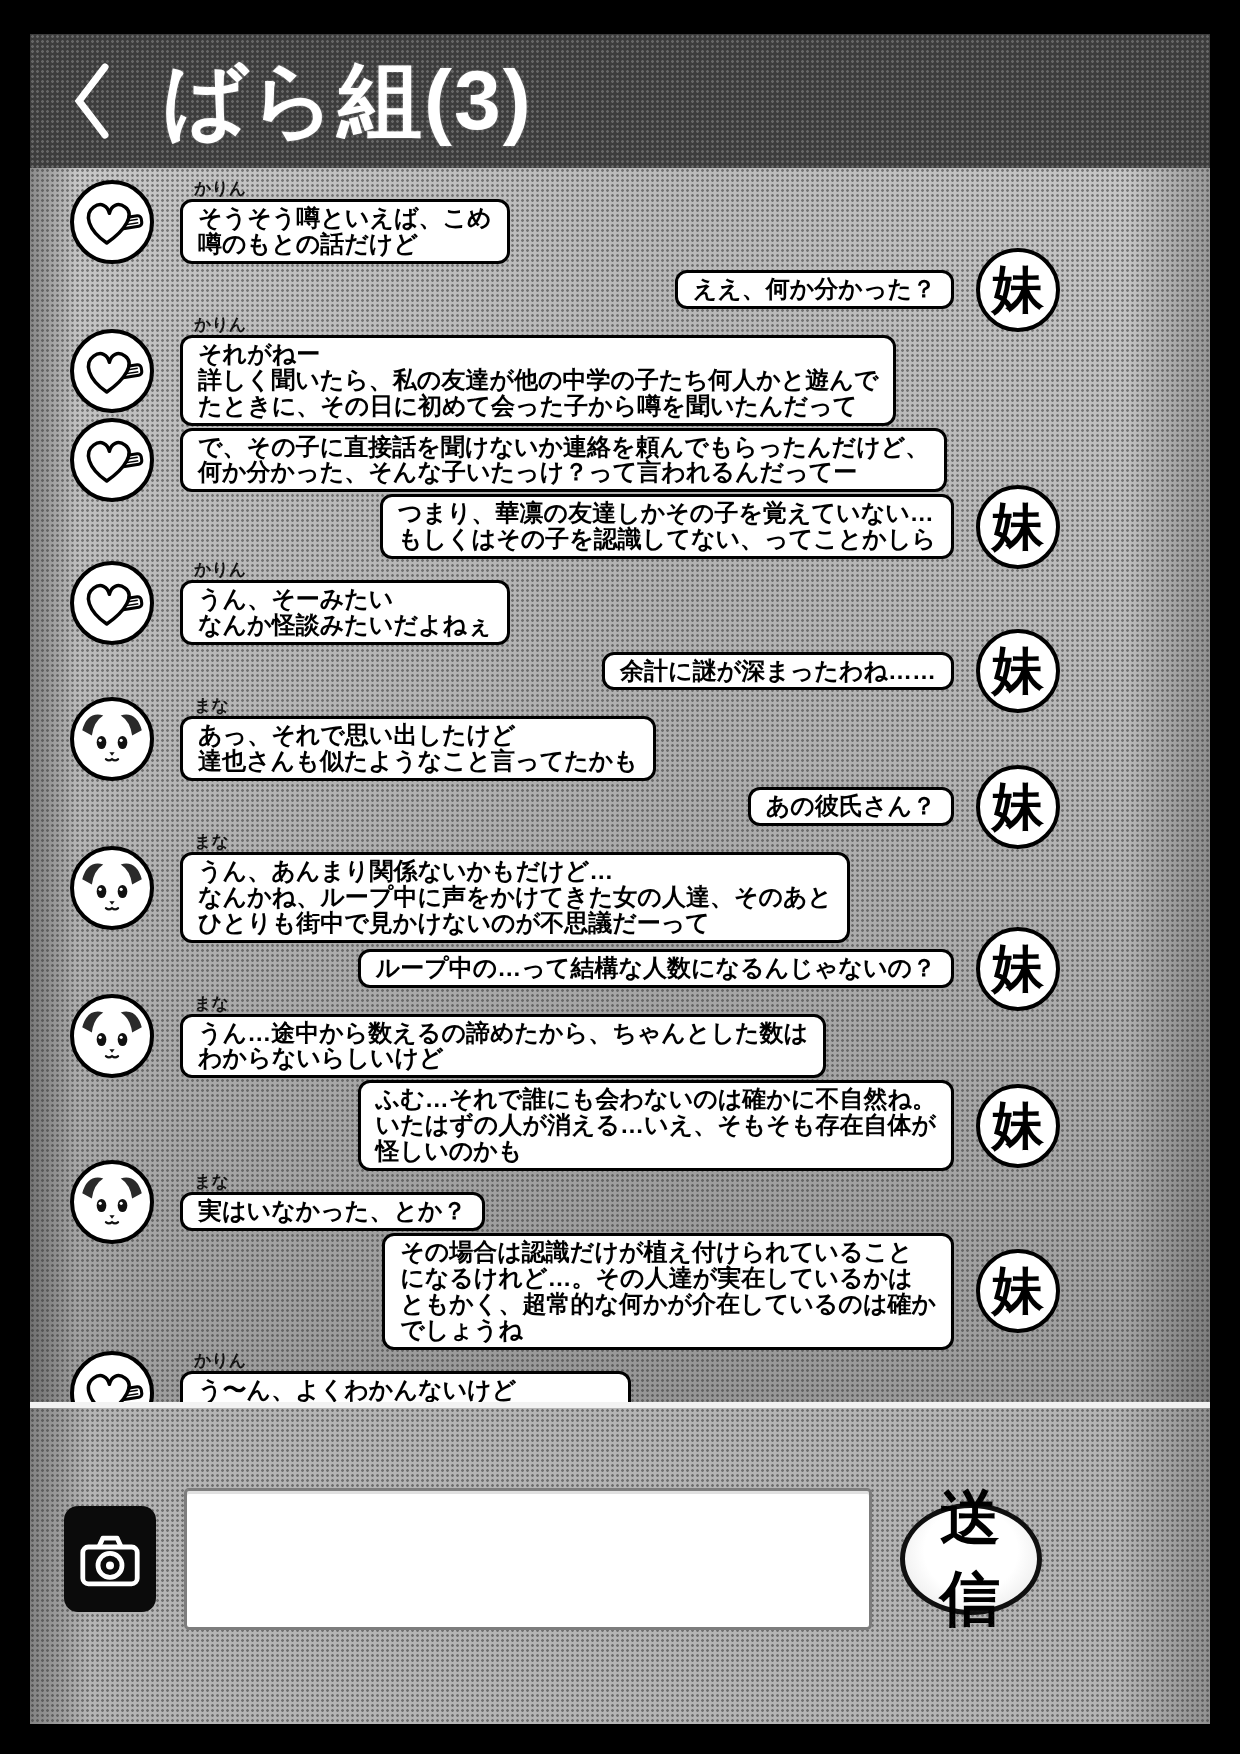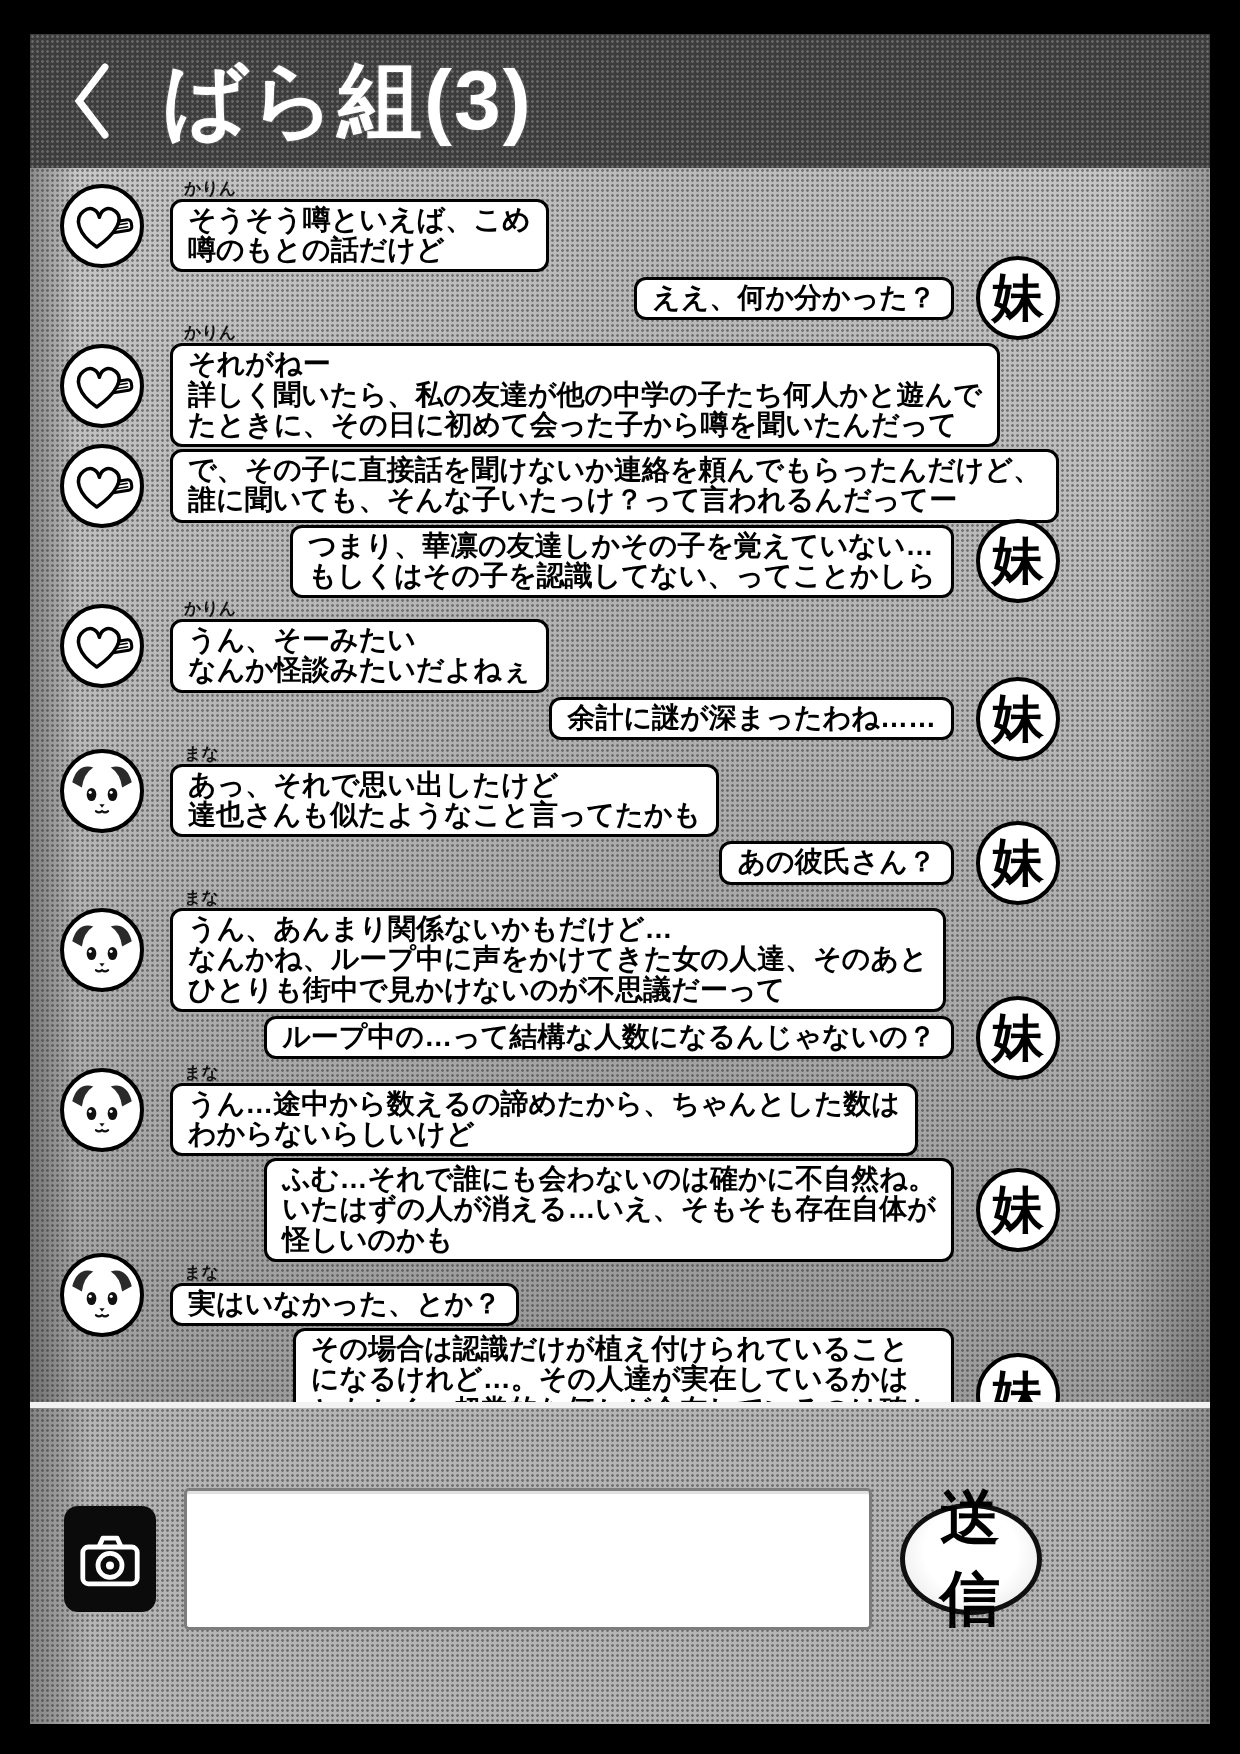--- a/index.html
+++ b/index.html
@@ -23,21 +23,21 @@
   .back-btn{flex:none;width:50px;height:84px;display:flex;align-items:center;justify-content:center;cursor:pointer;background:none;border:none;padding:0;}
   .header-title{
     margin-left:46px;color:#fff;font-size:84px;font-weight:bold;
     letter-spacing:2px;text-shadow:0 0 2px rgba(255,255,255,.4);
     white-space:nowrap;
   }
   
   .chat{
     flex:1;overflow:hidden;
     display:flex;flex-direction:column;gap:2px;
-    padding:12px 150px 8px 30px;
+    padding:12px 150px 8px 40px;
     background-color:#bdbdbd;
     background-image:
       radial-gradient(circle, rgba(45,45,45,.50) 1.1px, transparent 1.6px),
       linear-gradient(90deg, rgba(0,0,0,.30) 0, rgba(0,0,0,0) 4%, rgba(0,0,0,.06) 55%, rgba(0,0,0,0) 93%, rgba(0,0,0,.22) 100%),
       linear-gradient(180deg, rgba(255,255,255,.14) 0, rgba(0,0,0,.02) 45%, rgba(0,0,0,.16) 100%);
     background-size:5px 5px,100% 100%,100% 100%;
   }
   .msg-row{display:flex;align-items:center;width:100%;}
   .msg-row.right{flex-direction:row-reverse;}
   .avatar{
@@ -49,21 +49,21 @@
   .msg-row.left  .avatar{margin-right:26px;}
   .msg-row.right .avatar{margin-left:22px;}
   .avatar.kanji{font-size:52px;font-weight:bold;color:#000;font-family:"Liberation Serif","DejaVu Serif",serif;}
   .msg-block{display:flex;flex-direction:column;min-width:0;}
   .msg-row.right .msg-block{align-items:flex-end;margin-left:33px;}
   .name-label{font-size:17px;font-weight:bold;color:#141414;margin:0 0 2px 14px;line-height:1.0;}
   .bubble{
     box-sizing:border-box;max-width:100%;width:fit-content;
     background:#fff;border:3px solid #000;border-radius:12px;
     padding:3px 15px 4px 15px;
-    font-size:28px;font-weight:bold;color:#000;line-height:1.08;
+    font-size:24px;font-weight:bold;color:#000;line-height:1.08;
     white-space:pre-line;
   }
   
   .composer{
     flex:none;height:322px;
     border-top:6px solid #f2f2f2;
     display:flex;align-items:center;gap:28px;
     padding:0 168px 14px 34px;box-sizing:border-box;
     background-color:#b5b5b5;
     background-image:
@@ -159,21 +159,21 @@
               <rect x="28" y="36" width="46" height="12" rx="4" fill="#fff" stroke="#000" stroke-width="3.5"></rect>
               <line x1="34" y1="40" x2="70" y2="40" stroke="#000" stroke-width="1.6"></line>
               <line x1="34" y1="44" x2="70" y2="44" stroke="#000" stroke-width="1.6"></line>
             </g>
             <path d="M34 64 C 12 49, 8 31, 19 23 C 27 17, 35 21, 37 30 C 39 21, 47 17, 55 23 C 66 31, 56 49, 34 64 Z" fill="#fff" stroke="#000" stroke-width="4" stroke-linejoin="round"></path>
           </svg>
         </div>
     <div class="msg-block">
 
       <div class="bubble">で、その子に直接話を聞けないか連絡を頼んでもらったんだけど、
-誰に聞いても、そんな子いたっけ？って言われるんだってー</div>
+何か分かった、そんな子いたっけ？って言われるんだってー</div>
     </div>
   </div>
 
   <div class="msg-row right">
     <div class="avatar kanji">妹</div>
     <div class="msg-block">
 
       <div class="bubble">つまり、華凛の友達しかその子を覚えていない…
 もしくはその子を認識してない、ってことかしら</div>
     </div>

